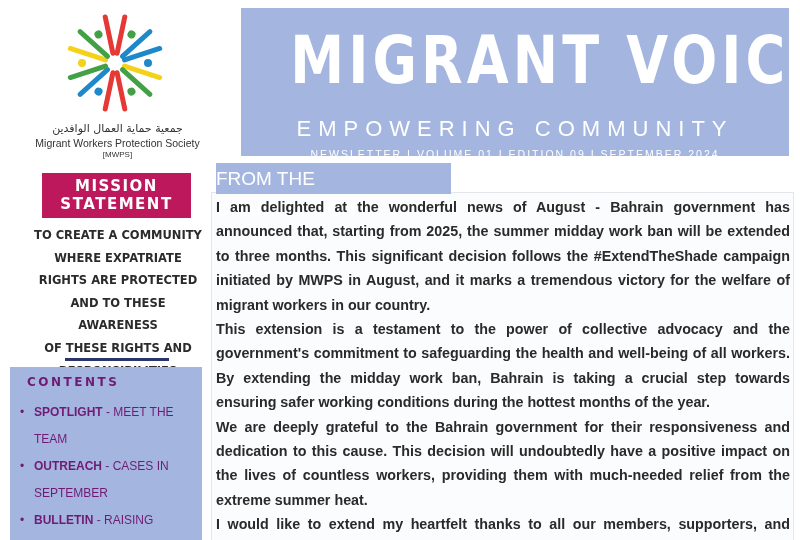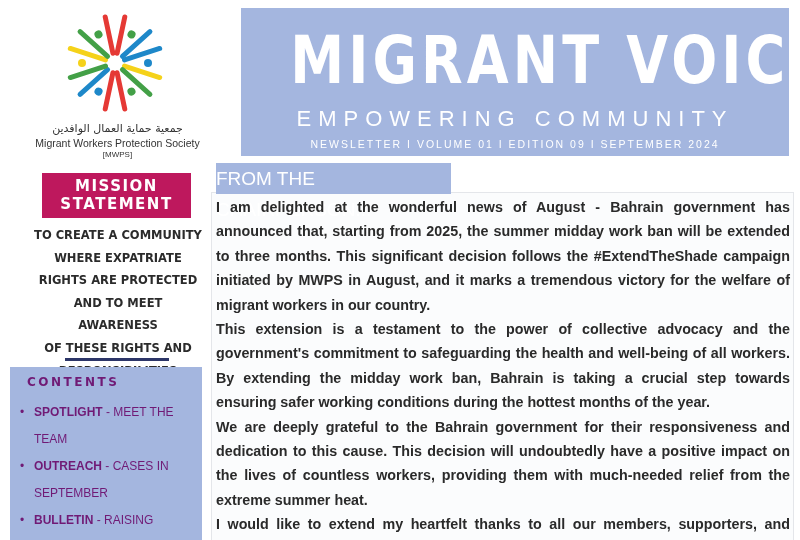--- a/index.html
+++ b/index.html
@@ -5,21 +5,21 @@
     html, body { margin:0; padding:0; }
     body { width:800px; height:540px; overflow:hidden; background:#ffffff; position:relative; font-family:"DejaVu Sans", sans-serif; }
     .logo { position:absolute; left:0; top:0; width:235px; height:160px;padding-left:14px; }
     .logo svg { position:absolute; left:60px; top:8px; }
     .logo-arabic { position:absolute; top:122px; left:0; width:235px; text-align:center; font-family:"DejaVu Sans", sans-serif; font-size:11px; color:#333; }
     .logo-en { position:absolute; top:137px; left:0; width:235px; text-align:center; font-family:"Liberation Sans", sans-serif; font-size:10.5px; color:#333; }
     .logo-abbr { position:absolute; top:150px; left:0; width:235px; text-align:center; font-family:"Liberation Sans", sans-serif; font-size:8px; color:#333; }
 
     .masthead { position:absolute; left:241px; top:8px; width:548px; height:148px; background:#a4b6df; color:#fff; text-align:center; }
     .masthead .title { font-family:"DejaVu Sans", sans-serif; font-weight:bold; font-size:66px; letter-spacing:5px; line-height:1; margin-top:20px; transform:scaleX(0.82); white-space:nowrap; }
-    .masthead .sub { font-family:"Liberation Sans", sans-serif; font-size:22px; letter-spacing:7px; margin-top:12px; }
+    .masthead .sub { font-family:"Liberation Sans", sans-serif; font-size:22px; letter-spacing:7px; margin-top:22px; }
     .masthead .meta { font-family:"Liberation Sans", sans-serif; font-size:10.5px; letter-spacing:2px; margin-top:6px; }
 
     .mission-head { position:absolute; left:42px; top:173px; width:149px; height:45px; background:#be185d; color:#fff; text-align:center; font-family:"DejaVu Sans", sans-serif; font-weight:bold; font-size:15px; line-height:18px; letter-spacing:1.5px; padding-top:4px; box-sizing:border-box; }
     .mission-body { position:absolute; left:34px; top:224px; width:168px; text-align:center; font-family:"DejaVu Sans", sans-serif; font-weight:bold; font-size:11.5px; line-height:22.6px; color:#2b2b2b; }
     .mission-rule { position:absolute; left:65px; top:358px; width:104px; height:3px; background:#2c3568; }
 
     .contents { position:absolute; left:10px; top:367px; width:192px; height:173px; background:#a4b6df; color:#701a75; }
     .contents .head { font-family:"DejaVu Sans", sans-serif; font-weight:bold; font-size:12px; letter-spacing:2.5px; margin:8px 0 0 17px; }
     .contents ul { list-style:none; margin:10px 0 0 0; padding:0; }
     .contents li { position:relative; padding-left:24px; font-family:"Liberation Sans", sans-serif; font-size:12px; line-height:27px; }
@@ -71,21 +71,21 @@
 </div>
 
 <div class="mission-head">
   <div>MISSION</div>
   <div>STATEMENT</div>
 </div>
 <div class="mission-body">
   <div>TO CREATE A COMMUNITY</div>
   <div>WHERE EXPATRIATE</div>
   <div>RIGHTS ARE PROTECTED</div>
-  <div>AND TO MEET AWARENESS</div>
+  <div>AND TO THESE AWARENESS</div>
   <div>OF THESE RIGHTS AND</div>
   <div>RESPONSIBILITIES</div>
 </div>
 <div class="mission-rule"></div>
 
 <div class="contents">
   <div class="head">CONTENTS</div>
   <ul>
     <li><b>SPOTLIGHT</b><span> - MEET THE TEAM</span></li>
     <li><b>OUTREACH</b><span> - CASES IN</span></li>

